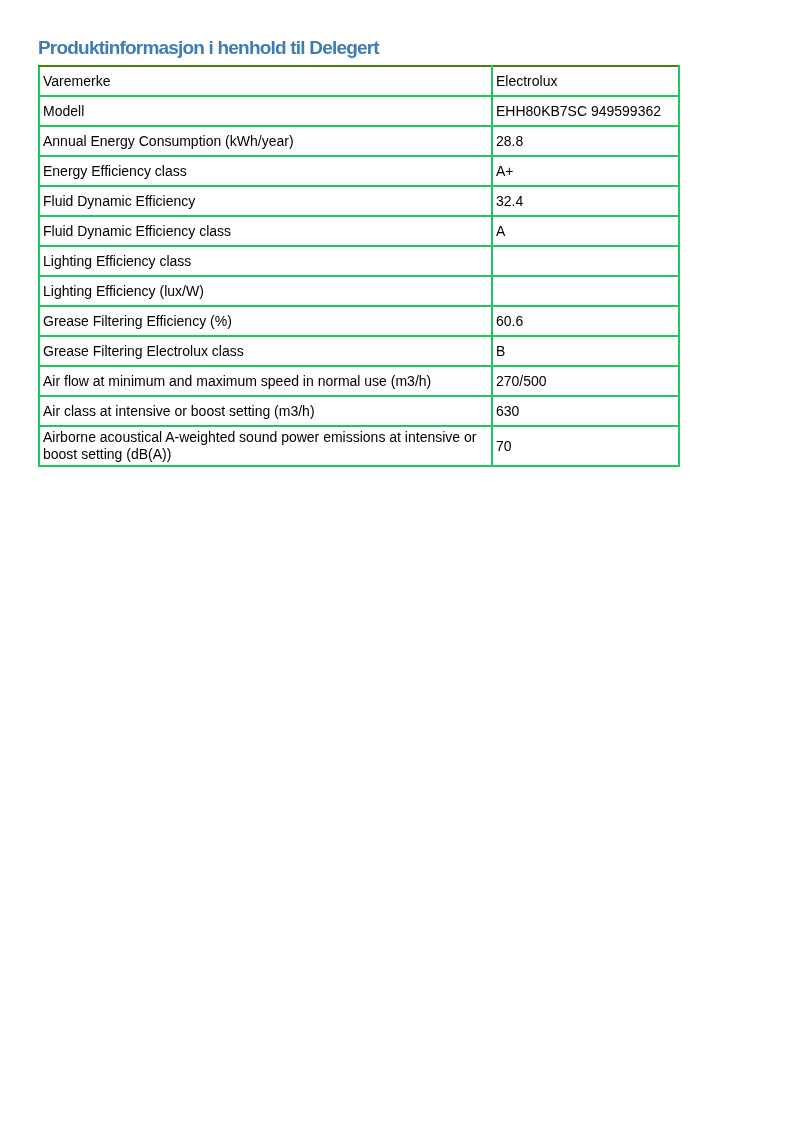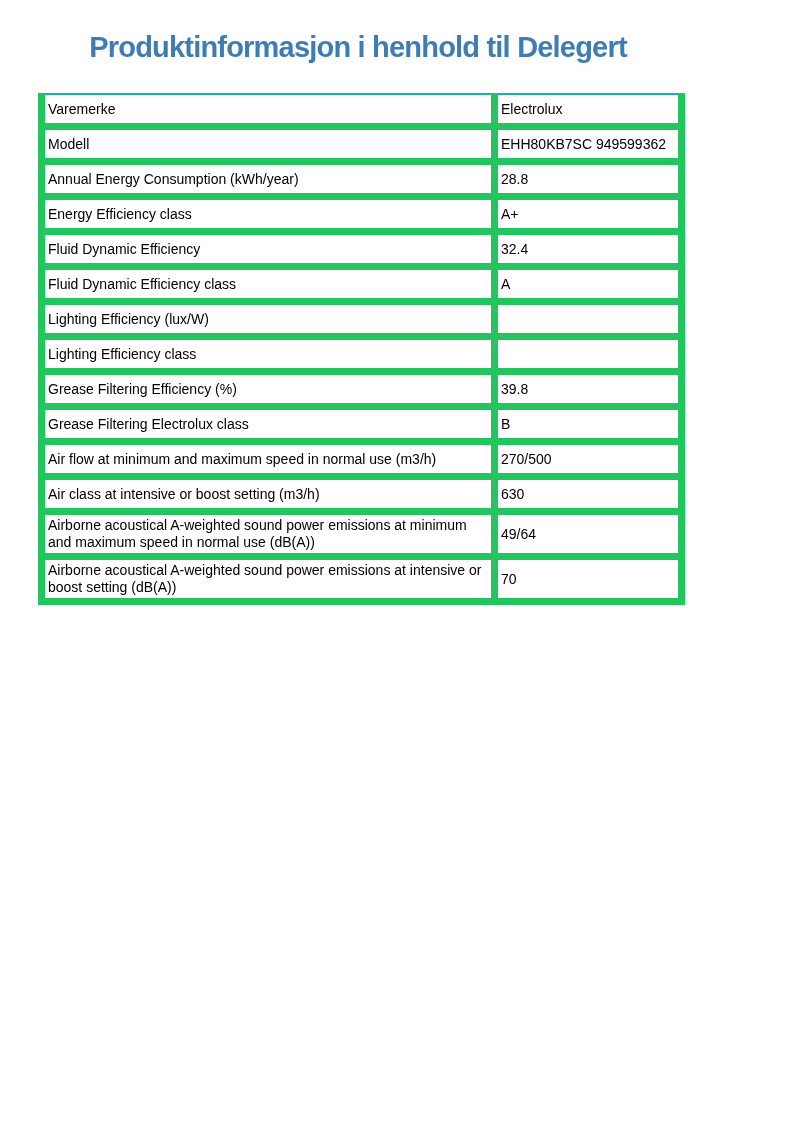--- a/index.html
+++ b/index.html
@@ -5,49 +5,49 @@
   html, body { margin: 0; padding: 0; }
   body {
     width: 802px;
     height: 1134px;
     background: #ffffff;
     font-family: "Liberation Sans", sans-serif;
     color: #000000;
     position: relative;
   }
   .title {
-    margin: 30px 0 28px 38px;
+    margin: 30px 0 0 38px;
     width: 640px;
-    text-align: center;
+    text-align: left;
     font-weight: 700;
-    font-size: 29px;
+    font-size: 19px;
     line-height: 35px;
     letter-spacing: -0.8px;
     font-family: "Liberation Sans", sans-serif;
   }
   table.fiche {
     border-collapse: collapse;
     table-layout: fixed;
     margin-left: 38px;
     width: 640px;
   }
   table.fiche col.c-label { width: 453px; }
   table.fiche col.c-value { width: 187px; }
   table.fiche td {
-    border: 7px solid #22c55e;
+    border: 2px solid #22c55e;
     font-size: 14px;
     line-height: 17px;
     padding: 2px 2px 2px 3px;
     height: 24px;
     vertical-align: middle;
     overflow: hidden;
     font-family: "Liberation Sans", sans-serif;
   }
   
-  table.fiche tr:first-child td { border-top: 2px solid #14b8a6; }
+  table.fiche tr:first-child td { border-top: 2px solid #4d7c0f; }
   .spacer-below { height: 547px; }
 </style>
 </head>
 <body>
 
 <div class="page">
 
   <h1 class="title" style="color: rgb(62, 124, 181);"><span>Produktinformasjon i henhold til Delegert</span><br></h1>
 
   <table class="fiche">
@@ -74,48 +74,44 @@
         </tr>
         <tr>
           <td>Fluid Dynamic Efficiency</td>
           <td>32.4</td>
         </tr>
         <tr>
           <td>Fluid Dynamic Efficiency class</td>
           <td>A</td>
         </tr>
         <tr>
+          <td>Lighting Efficiency class</td>
+          <td></td>
+        </tr>
+        <tr>
           <td>Lighting Efficiency (lux/W)</td>
           <td></td>
         </tr>
         <tr>
-          <td>Lighting Efficiency class</td>
-          <td></td>
-        </tr>
-        <tr>
           <td>Grease Filtering Efficiency (%)</td>
-          <td>39.8</td>
+          <td>60.6</td>
         </tr>
         <tr>
           <td>Grease Filtering Electrolux class</td>
           <td>B</td>
         </tr>
         <tr>
           <td>Air flow at minimum and maximum speed in normal use (m3/h)</td>
           <td>270/500</td>
         </tr>
         <tr>
           <td>Air class at intensive or boost setting (m3/h)</td>
           <td>630</td>
         </tr>
         <tr>
-          <td>Airborne acoustical A-weighted sound power emissions at minimum and maximum speed in normal use (dB(A))</td>
-          <td>49/64</td>
-        </tr>
-        <tr>
           <td>Airborne acoustical A-weighted sound power emissions at intensive or boost setting (dB(A))</td>
           <td>70</td>
         </tr>
       </tbody>
   </table>
 
   <div class="spacer-below"></div>
 
 </div>
 

